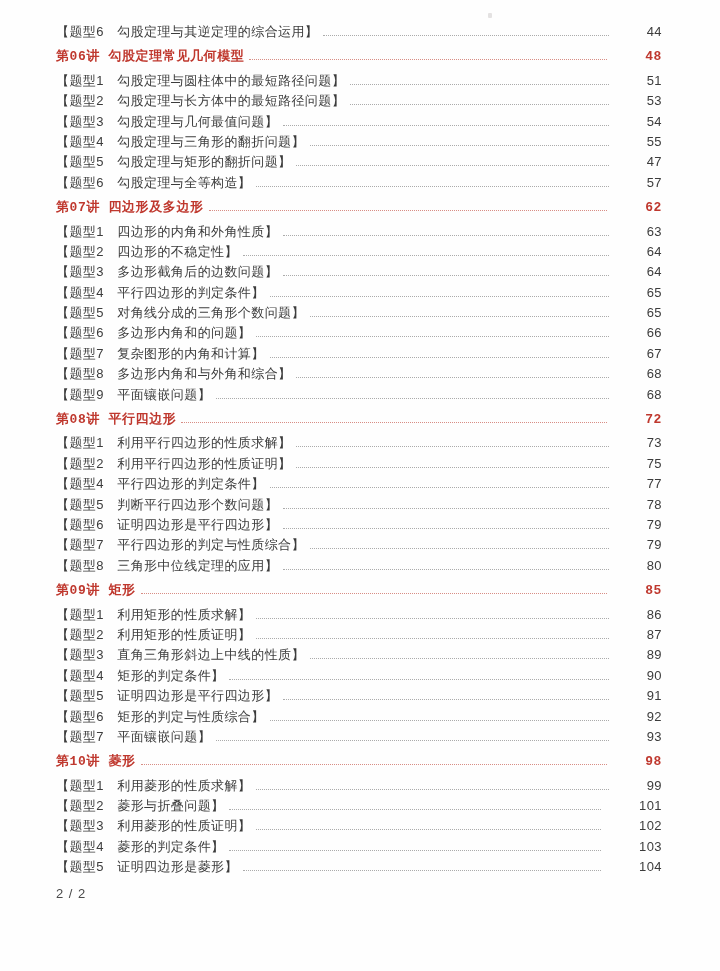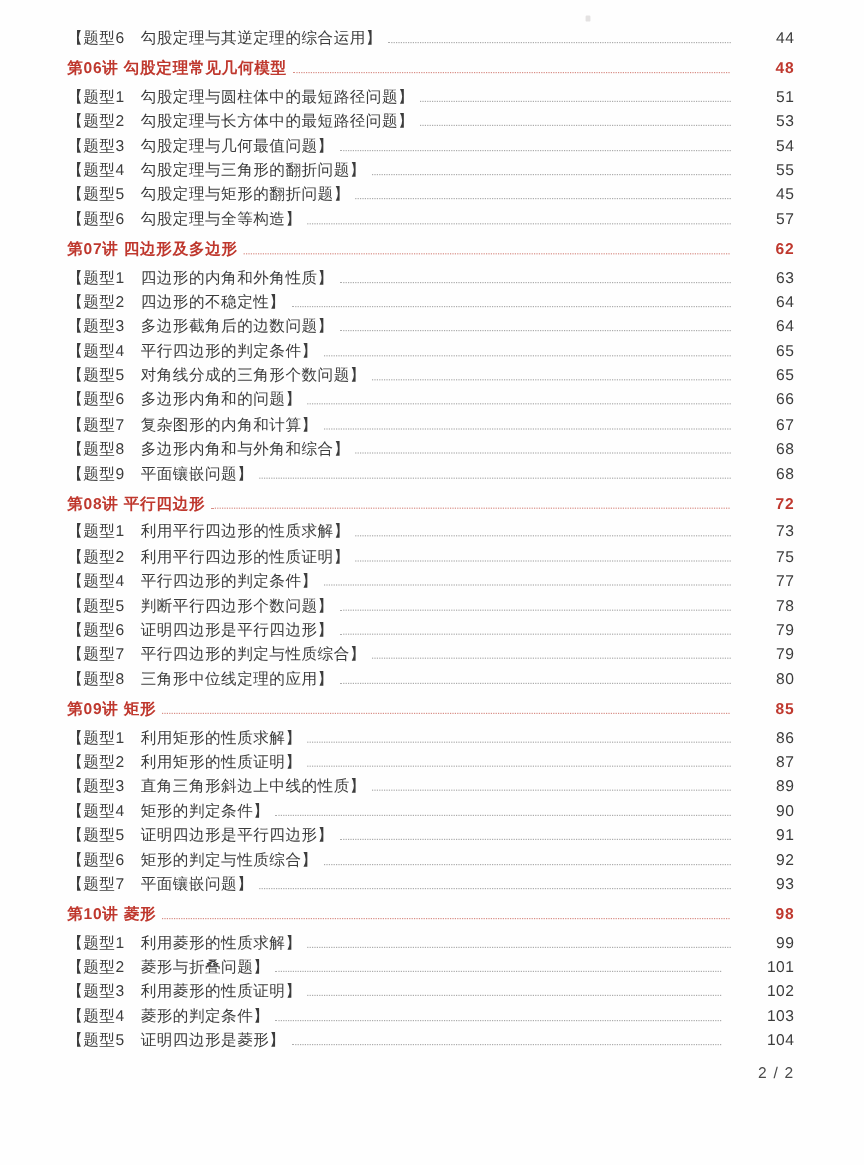--- a/index.html
+++ b/index.html
@@ -47,27 +47,28 @@
     white-space: nowrap;
     text-align: right;
     margin-left: 36px;
   }
   .toc-row.chapter {
     color: #bf382e;
     font-weight: bold;
     margin-top: 5px;
     margin-bottom: 3px;
     letter-spacing: 0.6px;
+    font-family: Liberation Mono, monospace;
   }
   .toc-row.chapter .leader {
     border-bottom-color: #d88d85;
   }
   .footer {
     margin-top: 8px;
-    text-align: right;
+    text-align: left;
     font-size: 13px;
     color: #4a4a4a;
     letter-spacing: 1px;
   }
   .top-speck {
     position: absolute;
     top: 13px;
     left: 488px;
     width: 4px;
     height: 5px;
@@ -108,21 +109,21 @@
     <span class="page-num">54</span>
   </div>
       <div class="toc-row">
     <span class="label">【题型4　勾股定理与三角形的翻折问题】</span>
     <span class="leader"></span>
     <span class="page-num">55</span>
   </div>
       <div class="toc-row">
     <span class="label">【题型5　勾股定理与矩形的翻折问题】</span>
     <span class="leader"></span>
-    <span class="page-num">45</span>
+    <span class="page-num">47</span>
   </div>
       <div class="toc-row">
     <span class="label">【题型6　勾股定理与全等构造】</span>
     <span class="leader"></span>
     <span class="page-num">57</span>
   </div>
       <div class="toc-row chapter">
     <span class="label">第07讲 四边形及多边形</span>
     <span class="leader"></span>
     <span class="page-num">62</span>

